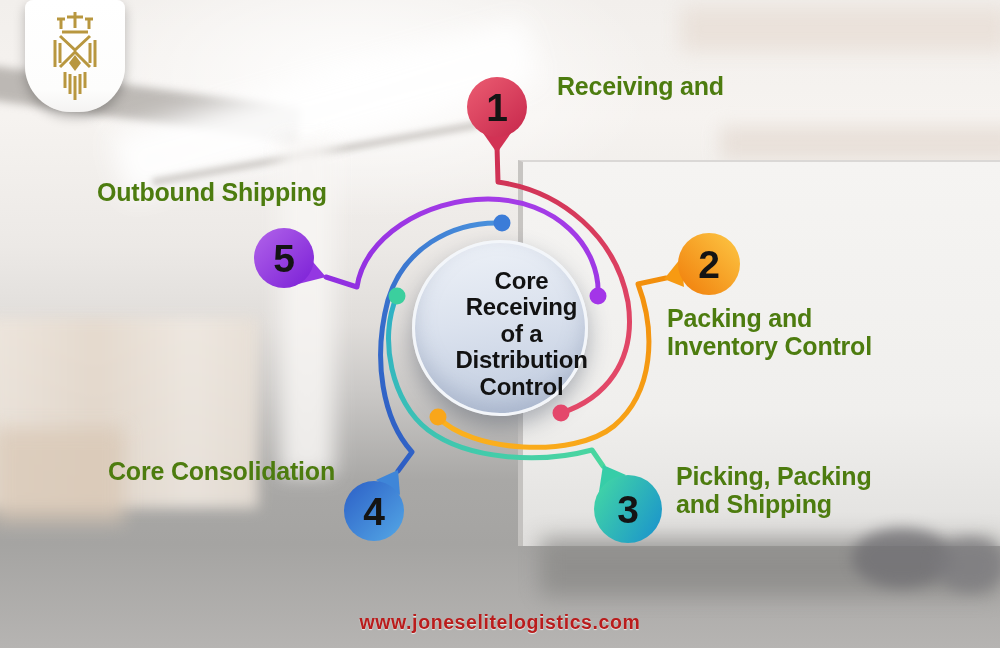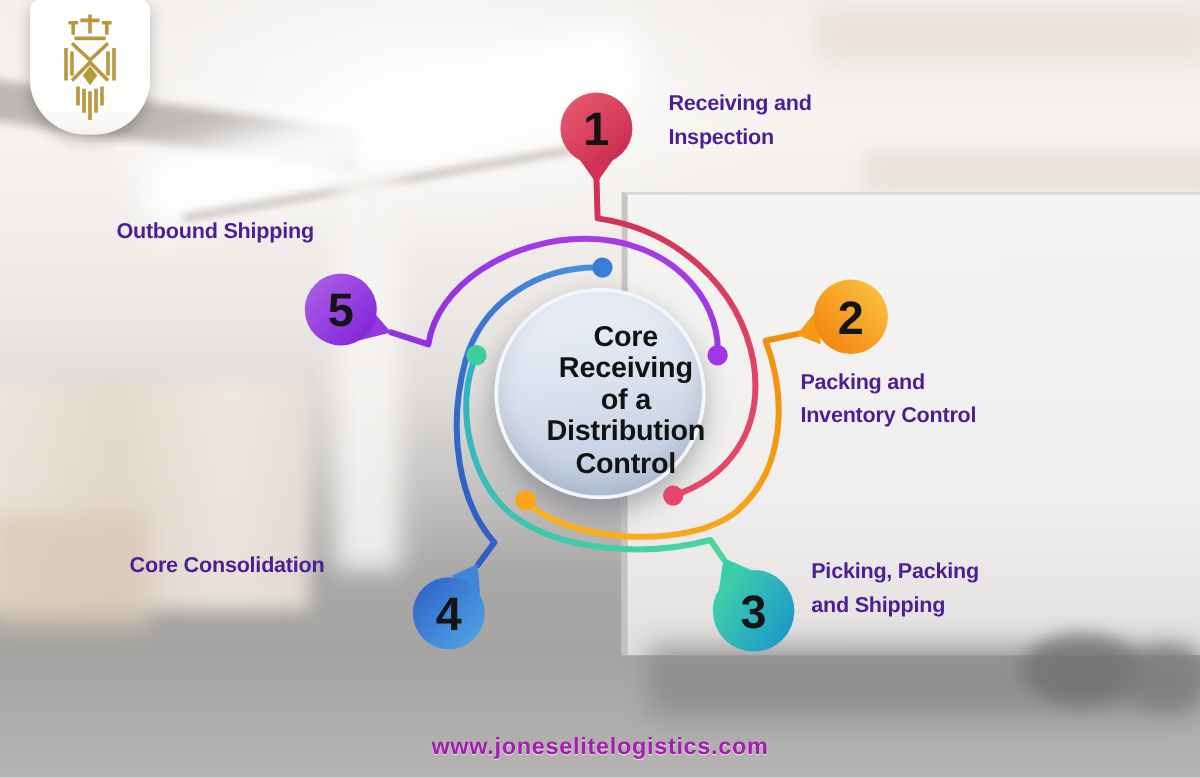--- a/index.html
+++ b/index.html
@@ -35,42 +35,42 @@
   .diagram{position:absolute;left:0;top:0;width:1000px;height:648px;}
 
   .center-circle{position:absolute;left:412px;top:240px;width:176px;height:176px;border-radius:50%;
       background:linear-gradient(170deg,#eef2f8 0%,#dbe2ee 45%,#bdc9dd 100%);
       border:3px solid #f3f6fa;
       box-shadow:0 10px 22px rgba(55,65,85,.38), inset 0 -10px 20px rgba(125,140,168,.35);
       display:flex;align-items:center;justify-content:center;text-align:center;}
   .center-title{font-size:24px;font-weight:700;line-height:26.5px;color:#121212;padding-top:12px;letter-spacing:-.2px;margin-left:43px;}
   .center-title span{display:block;}
 
-  .lbl{position:absolute;font-size:18px;font-weight:600;color:#4c1d95;line-height:28px;white-space:nowrap;letter-spacing:-.2px;}
+  .lbl{position:absolute;font-size:25px;font-weight:600;color:#4d7c0f;line-height:28px;white-space:nowrap;letter-spacing:-.2px;}
   .lbl span{display:block;}
   .lbl-1{left:557px;top:72px;}
   .lbl-2{left:667px;top:304px;}
   .lbl-3{left:676px;top:462px;}
   .lbl-4{left:108px;top:457px;}
   .lbl-5{left:97px;top:178px;}
 
   .balloon-number{font-size:39px;font-weight:700;fill:#141414;text-anchor:middle;
       font-family:"Liberation Sans","DejaVu Sans",sans-serif;}
 
   
   .logo-pill{position:absolute;left:25px;top:0;width:100px;height:112px;
       background:linear-gradient(180deg,#ffffff 0%,#fdfdfc 80%,#f4f3f2 100%);
       border-radius:8px 8px 46px 46px;
       box-shadow:0 5px 12px rgba(0,0,0,.25);
       display:flex;align-items:flex-start;justify-content:center;}
   .logo-pill svg{margin-top:10px;}
 
   
   .footer{position:absolute;left:0;right:0;top:611px;text-align:center;
-      font-size:19.5px;font-weight:600;letter-spacing:.6px;color:#a21caf;
+      font-size:19.5px;font-weight:600;letter-spacing:.6px;color:#b91c1c;
       text-shadow:0 1px 1px rgba(255,255,255,.75);}
 </style>
 </head>
 <body>
 
 <div class="stage">
 
   <div class="bg">
     <div class="bg-base"></div>
     <div class="bg-skylight"></div>
@@ -181,21 +181,20 @@
       <g>
         <path d="M 313,262 L 326,277 L 298,284 Z" fill="#9437e2"></path>
         <circle cx="284" cy="258" r="30" fill="url(#bgrad5)"></circle>
         <text x="284" y="272" class="balloon-number">5</text>
       </g>
     </g>
   </svg>
 
   <div class="lbl lbl-1">
     <span>Receiving and</span>
-    <span>Inspection</span>
   </div>
   <div class="lbl lbl-2">
     <span>Packing and</span>
     <span>Inventory Control</span>
   </div>
   <div class="lbl lbl-3">
     <span>Picking, Packing</span>
     <span>and Shipping</span>
   </div>
   <div class="lbl lbl-4">

